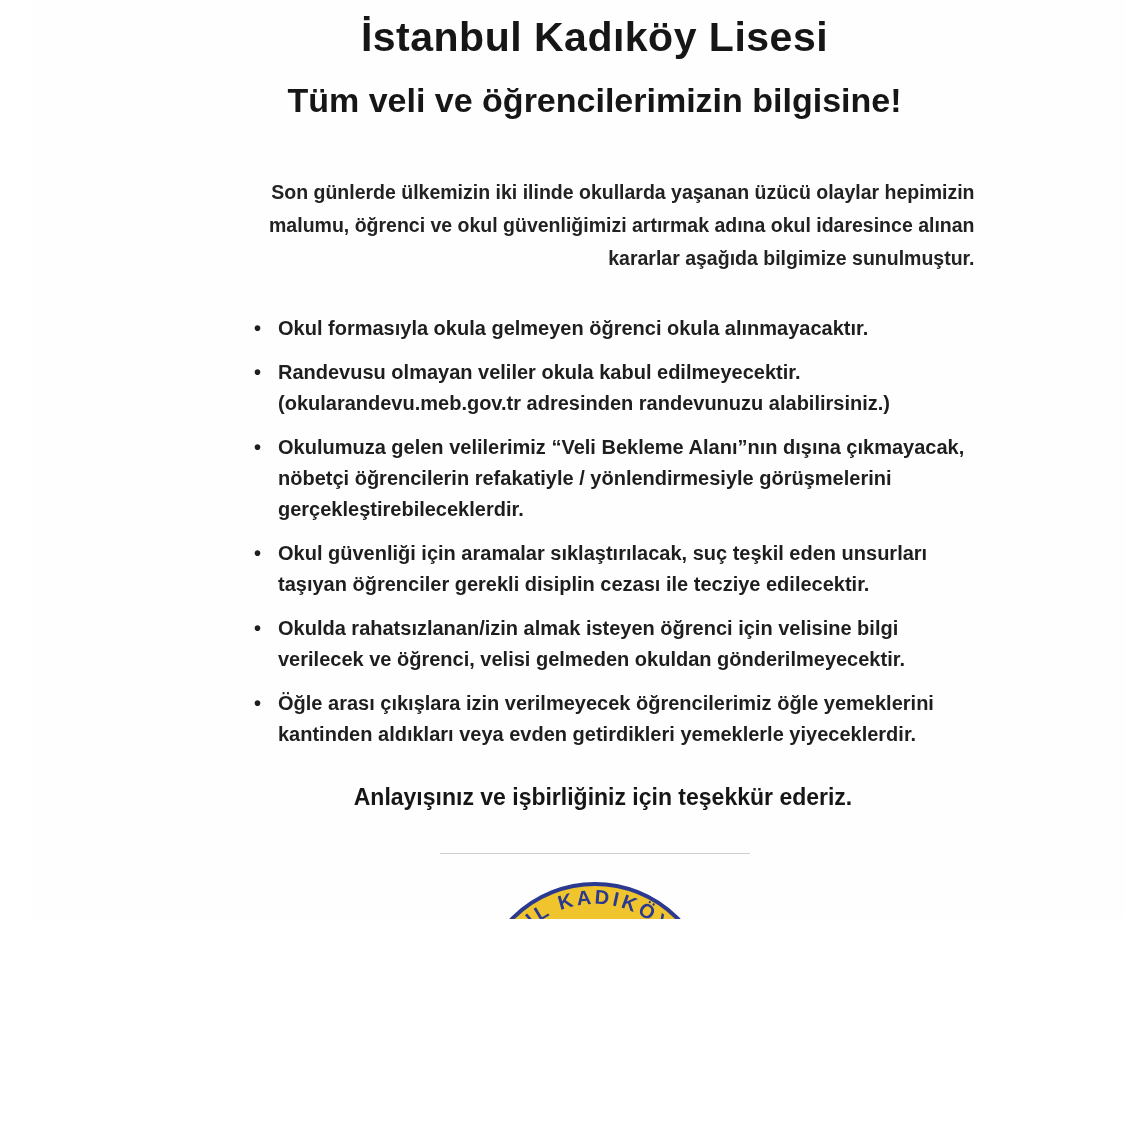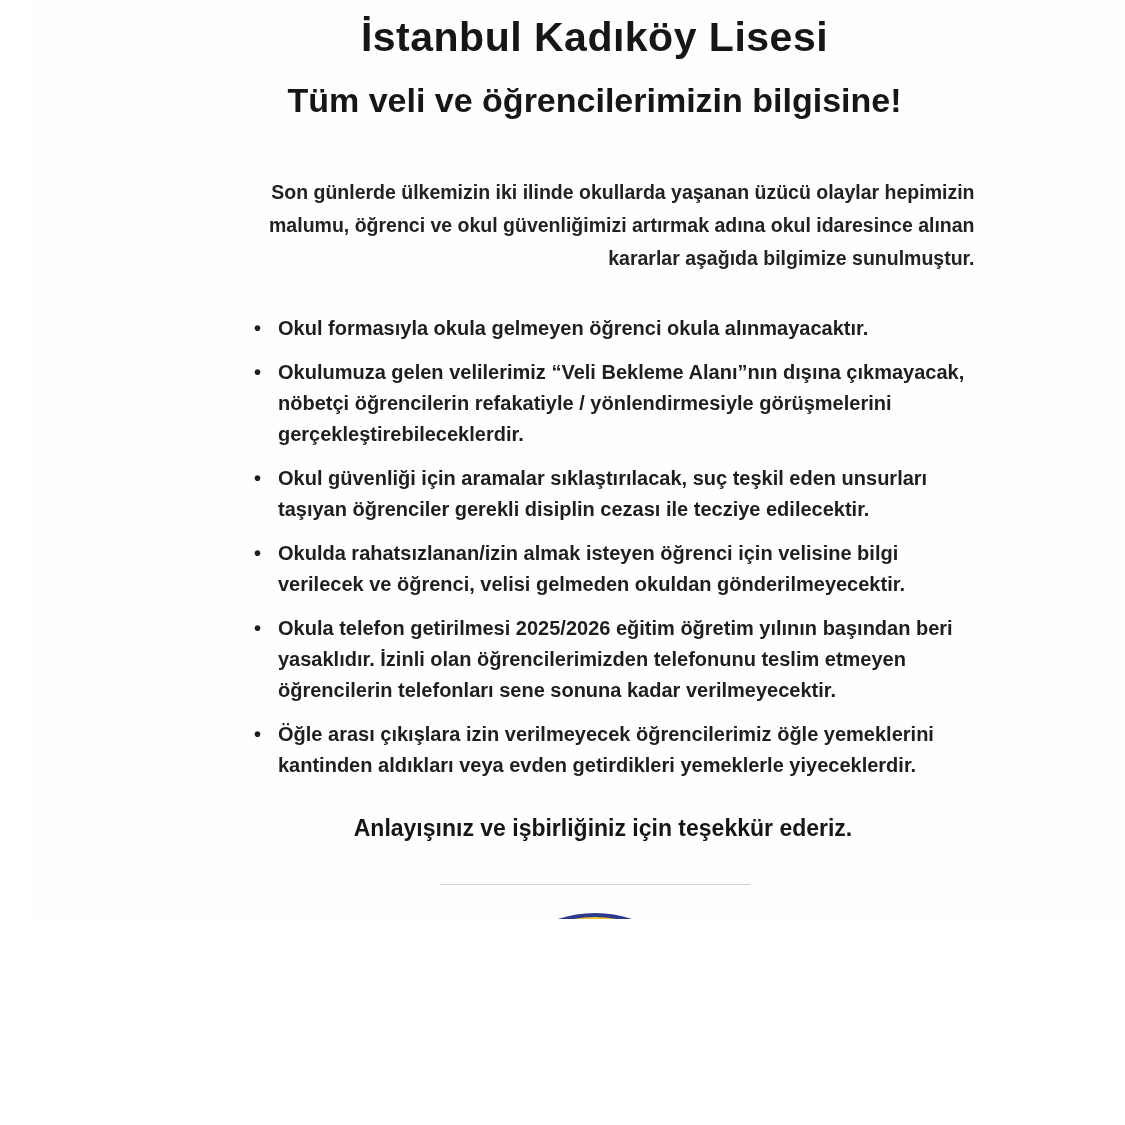--- a/index.html
+++ b/index.html
@@ -106,24 +106,24 @@
 
   <h1 class="title">İstanbul Kadıköy Lisesi</h1>
 
   <h2 class="subtitle">Tüm veli ve öğrencilerimizin bilgisine!</h2>
 
   <p class="intro">Son günlerde ülkemizin iki ilinde okullarda yaşanan üzücü olaylar hepimizin malumu, öğrenci ve okul güvenliğimizi artırmak adına okul idaresince alınan kararlar aşağıda bilgimize sunulmuştur.</p>
 
 
   <ul class="announcements">
     <li>Okul formasıyla okula gelmeyen öğrenci okula alınmayacaktır.</li>
+    <li>Randevusu olmayan veliler okula kabul edilmeyecektir. (okularandevu.meb.gov.tr adresinden randevunuzu alabilirsiniz.)</li>
     <li>Okulumuza gelen velilerimiz “Veli Bekleme Alanı”nın dışına çıkmayacak, nöbetçi öğrencilerin refakatiyle / yönlendirmesiyle görüşmelerini gerçekleştirebileceklerdir.</li>
     <li>Okul güvenliği için aramalar sıklaştırılacak, suç teşkil eden unsurları taşıyan öğrenciler gerekli disiplin cezası ile tecziye edilecektir.</li>
     <li>Okulda rahatsızlanan/izin almak isteyen öğrenci için velisine bilgi verilecek ve öğrenci, velisi gelmeden okuldan gönderilmeyecektir.</li>
-    <li>Okula telefon getirilmesi 2025/2026 eğitim öğretim yılının başından beri yasaklıdır. İzinli olan öğrencilerimizden telefonunu teslim etmeyen öğrencilerin telefonları sene sonuna kadar verilmeyecektir.</li>
     <li>Öğle arası çıkışlara izin verilmeyecek öğrencilerimiz öğle yemeklerini kantinden aldıkları veya evden getirdikleri yemeklerle yiyeceklerdir.</li>
   </ul>
 
   <p class="closing">Anlayışınız ve işbirliğiniz için teşekkür ederiz.</p>
 
   <hr class="divider">
 
   <div class="logo-wrap">
     <svg width="240" height="240" viewBox="0 0 240 240">
 

